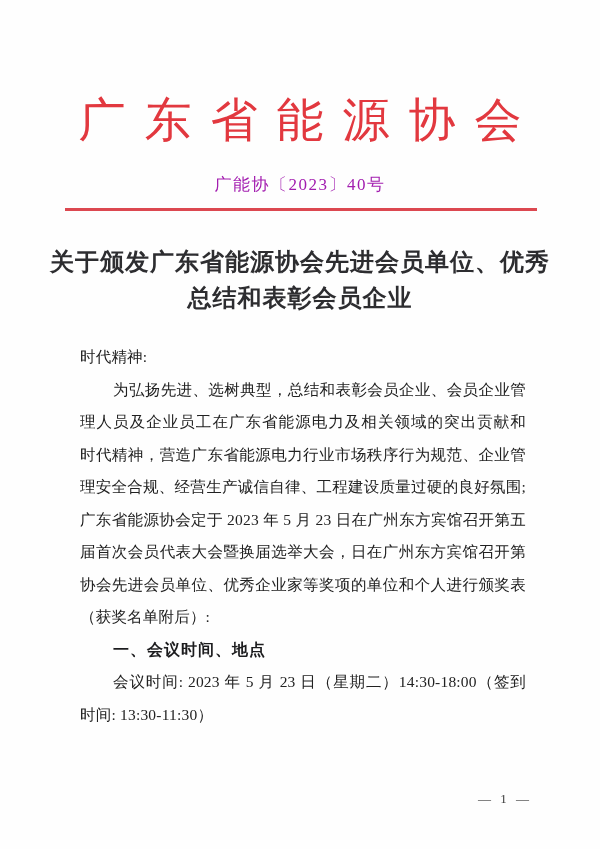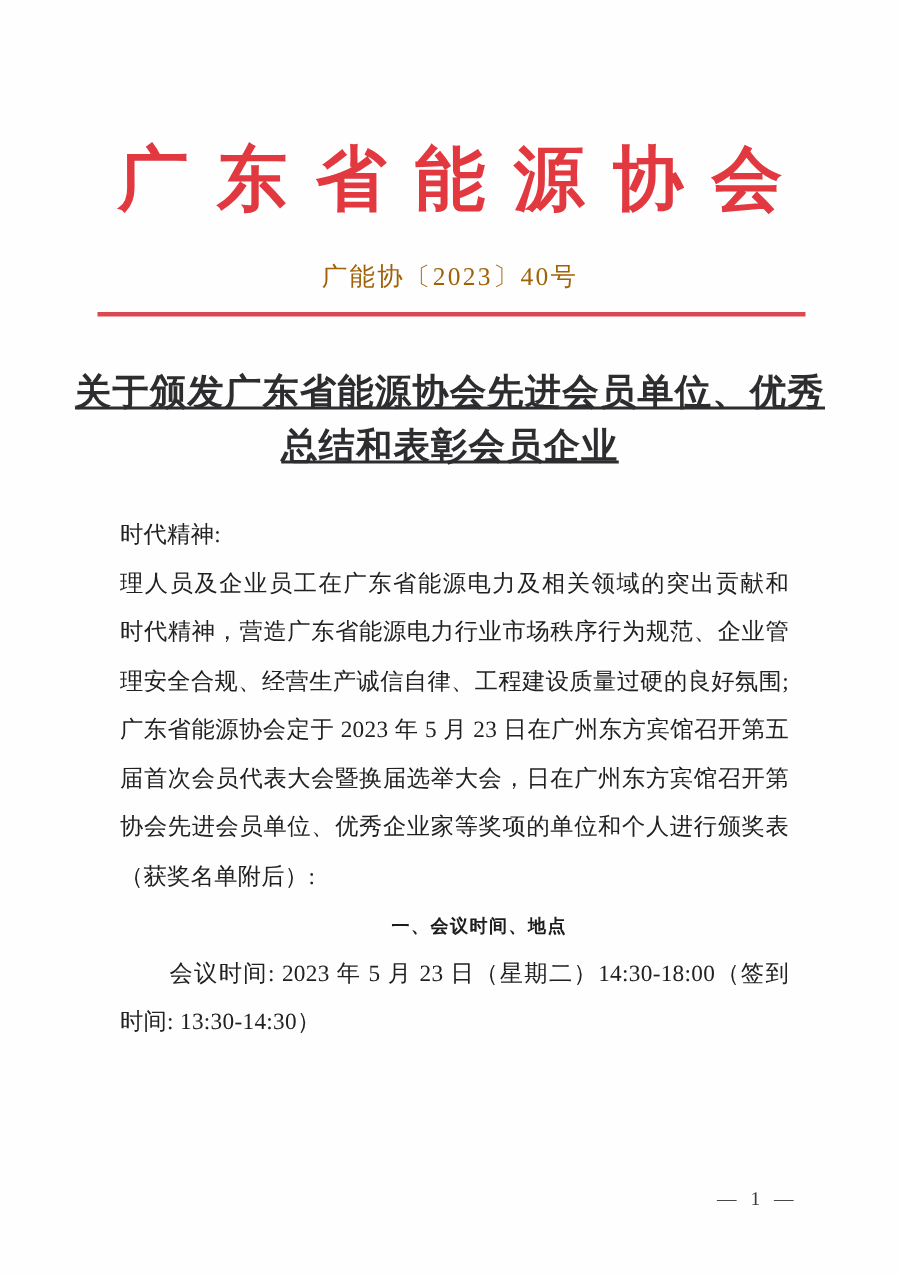--- a/index.html
+++ b/index.html
@@ -16,36 +16,36 @@
     font-family: "Liberation Serif", "DejaVu Serif", serif;
   }
   
   .org-title {
     position: absolute;
     top: 88px;
     left: 0;
     right: 0;
     text-align: center;
     font-size: 47px;
-    font-weight: 700;
+    font-weight: 400;
     color: #e2383f;
     letter-spacing: 19px;
     text-indent: 19px;
     line-height: 64px;
     white-space: nowrap;
   }
   
   .doc-number {
     position: absolute;
     top: 172px;
     left: 0;
     right: 0;
     text-align: center;
     font-size: 17px;
-    color: #a16207;
+    color: #a21caf;
     letter-spacing: 1.5px;
     line-height: 26px;
   }
   
   .red-rule {
     position: absolute;
     top: 208px;
     left: 65px;
     width: 472px;
     height: 3px;
@@ -55,21 +55,20 @@
   .notice-title {
     position: absolute;
     top: 245px;
     left: 30px;
     right: 30px;
     text-align: center;
     font-size: 24px;
     font-weight: 700;
     color: #2d2d30;
     letter-spacing: 1px;
-    text-decoration: underline;
   }
   .notice-title .t-line {
     line-height: 35.5px;
     white-space: nowrap;
   }
   
   .body-text {
     position: absolute;
     top: 341px;
     left: 80px;
@@ -89,24 +88,23 @@
     text-align: justify;
     text-align-last: justify;
     text-justify: inter-character;
   }
   .bline.indent {
     text-indent: 33px;
   }
   .bline.heading {
     font-family: "Liberation Sans", "DejaVu Sans", sans-serif;
     font-weight: 700;
-    font-size: 12px;
+    font-size: 16px;
     color: #1c1c1e;
     letter-spacing: 1px;
-    text-align: center;
   }
   
   .page-number {
     position: absolute;
     top: 790px;
     left: 478px;
     font-size: 13px;
     color: #3a3a3a;
     letter-spacing: 3px;
     line-height: 18px;
@@ -123,27 +121,28 @@
 
   <div class="red-rule"></div>
 
   <div class="notice-title">
     <div class="t-line">关于颁发广东省能源协会先进会员单位、优秀</div>
     <div class="t-line">总结和表彰会员企业</div>
   </div>
 
   <div class="body-text">
     <div class="bline">时代精神:</div>
+    <div class="bline indent just">为弘扬先进、选树典型，总结和表彰会员企业、会员企业管</div>
     <div class="bline just">理人员及企业员工在广东省能源电力及相关领域的突出贡献和</div>
     <div class="bline just">时代精神，营造广东省能源电力行业市场秩序行为规范、企业管</div>
     <div class="bline just">理安全合规、经营生产诚信自律、工程建设质量过硬的良好氛围;</div>
     <div class="bline just">广东省能源协会定于 2023 年 5 月 23 日在广州东方宾馆召开第五</div>
     <div class="bline just">届首次会员代表大会暨换届选举大会，日在广州东方宾馆召开第五</div>
     <div class="bline just">协会先进会员单位、优秀企业家等奖项的单位和个人进行颁奖表</div>
     <div class="bline">（获奖名单附后）:</div>
     <div class="bline indent heading">一、会议时间、地点</div>
     <div class="bline indent just">会议时间: 2023 年 5 月 23 日（星期二）14:30-18:00（签到</div>
-    <div class="bline">时间: 13:30-14:30）</div>
+    <div class="bline">时间: 13:30-11:30）</div>
   </div>
 
   <div class="page-number">— 1 —</div>
 
 </div>
 
 </body></html>

